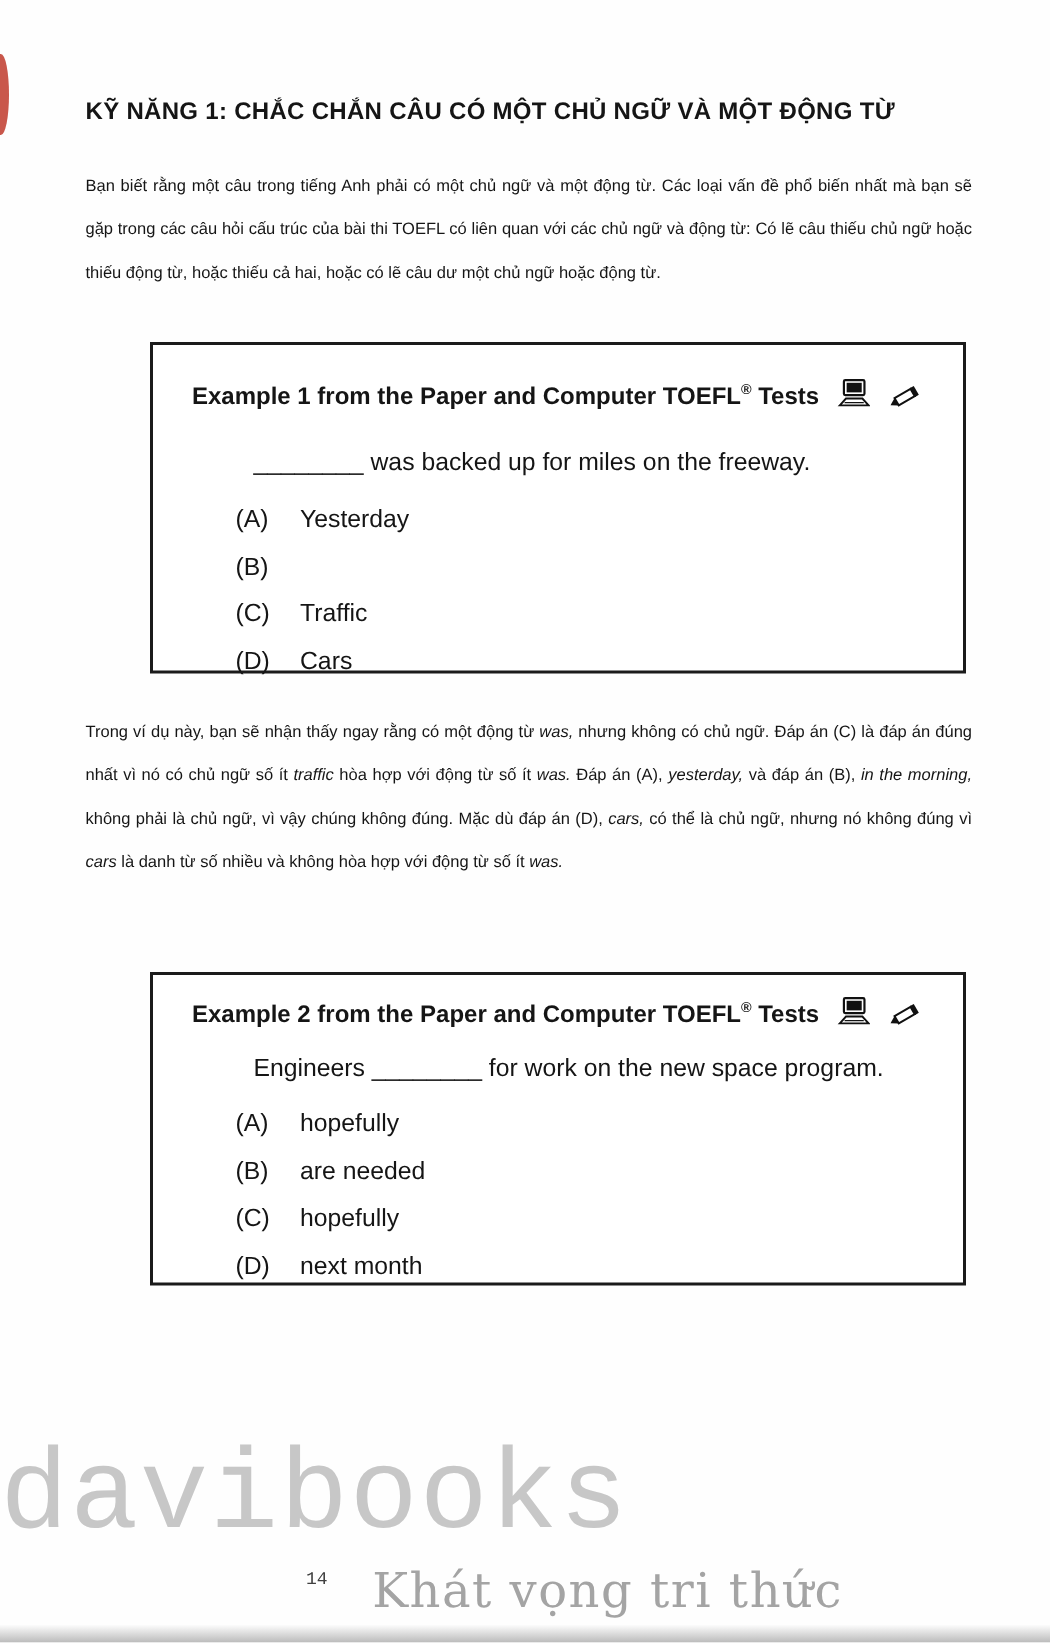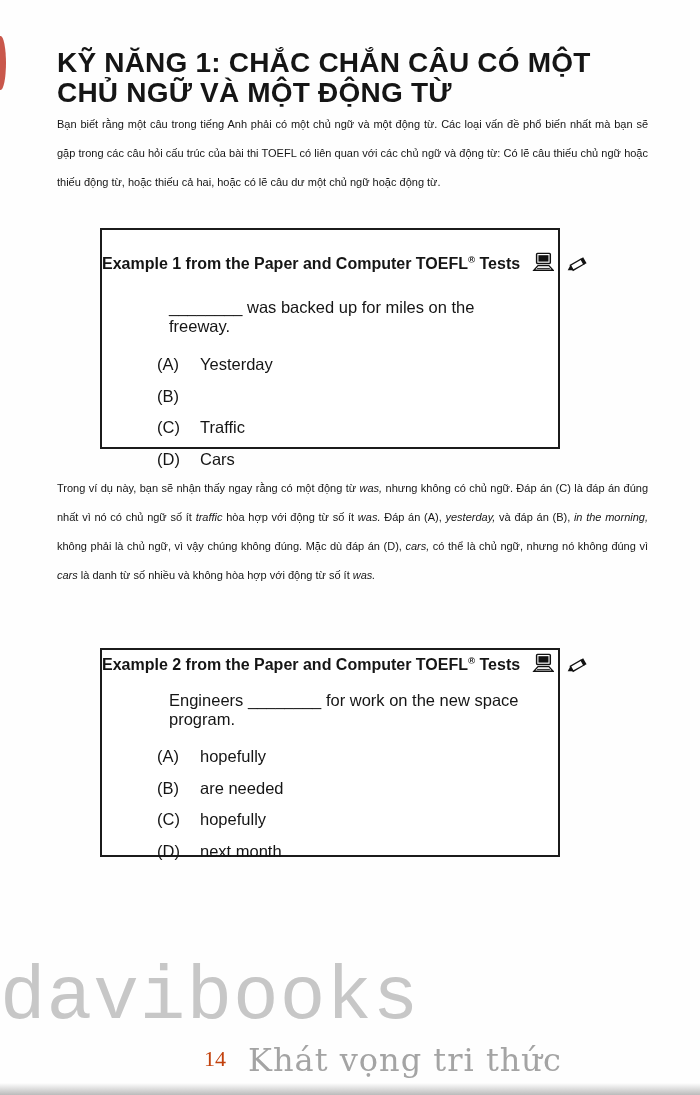--- a/index.html
+++ b/index.html
@@ -17,58 +17,58 @@
   .scan-artifact {
     position: absolute;
     left: -3px; top: 36px;
     width: 9px; height: 54px;
     background: #c0392b;
     border-radius: 0 60% 60% 0 / 0 50% 50% 0;
     opacity: .85;
   }
   .heading {
     position: absolute;
-    left: 57px; top: 48px;
+    left: 57px; top: 60px;
     width: 592px;
     margin: 0;
-    font-size: 28px;
+    font-size: 16px;
     font-weight: 700;
     line-height: 30px;
     letter-spacing: .2px;
   }
   .para {
     position: absolute;
     left: 57px;
     width: 591px;
     margin: 0;
     font-size: 11px;
     line-height: 29px;
     text-align: justify;
   }
   .para1 { top: 110px; }
   .para2 { top: 474px; }
   .para em { font-style: italic; }
 
   .example-box {
     position: absolute;
     left: 100px;
-    width: 460px;
+    width: 544px;
     border: 2px solid #1b1b1b;
     background: #fff;
   }
   .box1 { top: 228px; height: 221px; }
   .box2 { top: 648px; height: 209px; }
   .box-title {
     text-align: center;
     font-weight: 700;
     font-size: 16px;
     white-space: nowrap;
   }
   .box1 .box-title { margin-top: 22px; }
-  .box2 .box-title { margin-top: 3px; }
+  .box2 .box-title { margin-top: 14px; }
   .box-title sup { font-size: 60%; }
   .title-icon { display: inline-block; margin-left: 7px; vertical-align: -4px; }
   .box-body { margin-left: 55px; margin-right: 18px; font-size: 16.5px; }
   .question { margin: 12px; }
   .box1 .question { margin-top: 21px; margin-bottom: 13px; }
   .box2 .question { margin-top: 13px; margin-bottom: 12px; }
   .option { display: flex; gap: 13px; line-height: 31.5px; }
   .opt-letter { min-width: 30px; }
 
   .watermark-brand {
@@ -92,23 +92,23 @@
     font-size: 32px;
     line-height: 1.1;
     color: #a4a4a4;
     letter-spacing: 1px;
     transform: translateX(55px);
     z-index: 1;
   }
   .page-number {
     position: absolute;
     left: 204px; top: 1046px;
-    font-family: Liberation Serif, serif;
-    font-size: 22px;
-    color: #c2410c;
+    font-family: Liberation Mono, monospace;
+    font-size: 12px;
+    color: #404040;
     z-index: 2;
   }
   .bottom-shadow {
     position: absolute;
     left: 0; bottom: 0;
     width: 100%; height: 12px;
     background: linear-gradient(to bottom, rgba(110,110,110,0), rgba(105,105,105,.45));
     z-index: 3;
   }
 </style>

